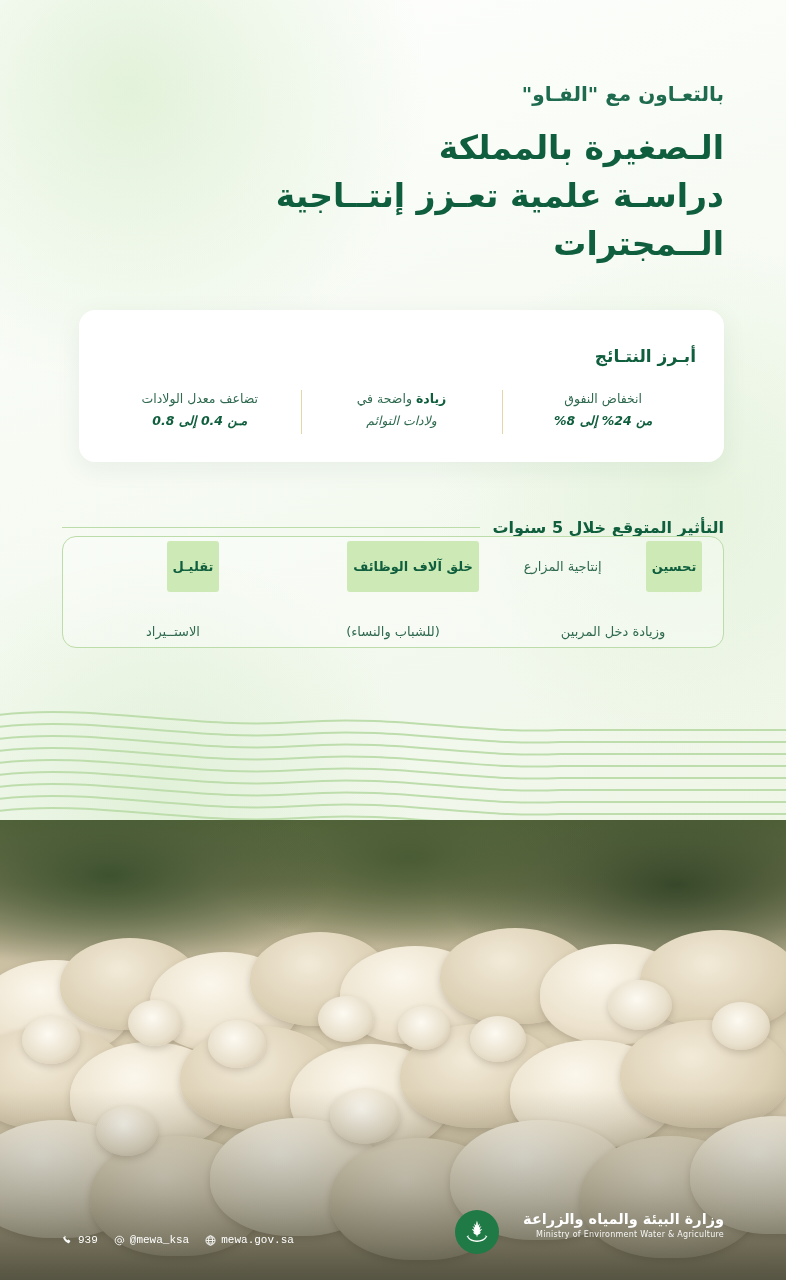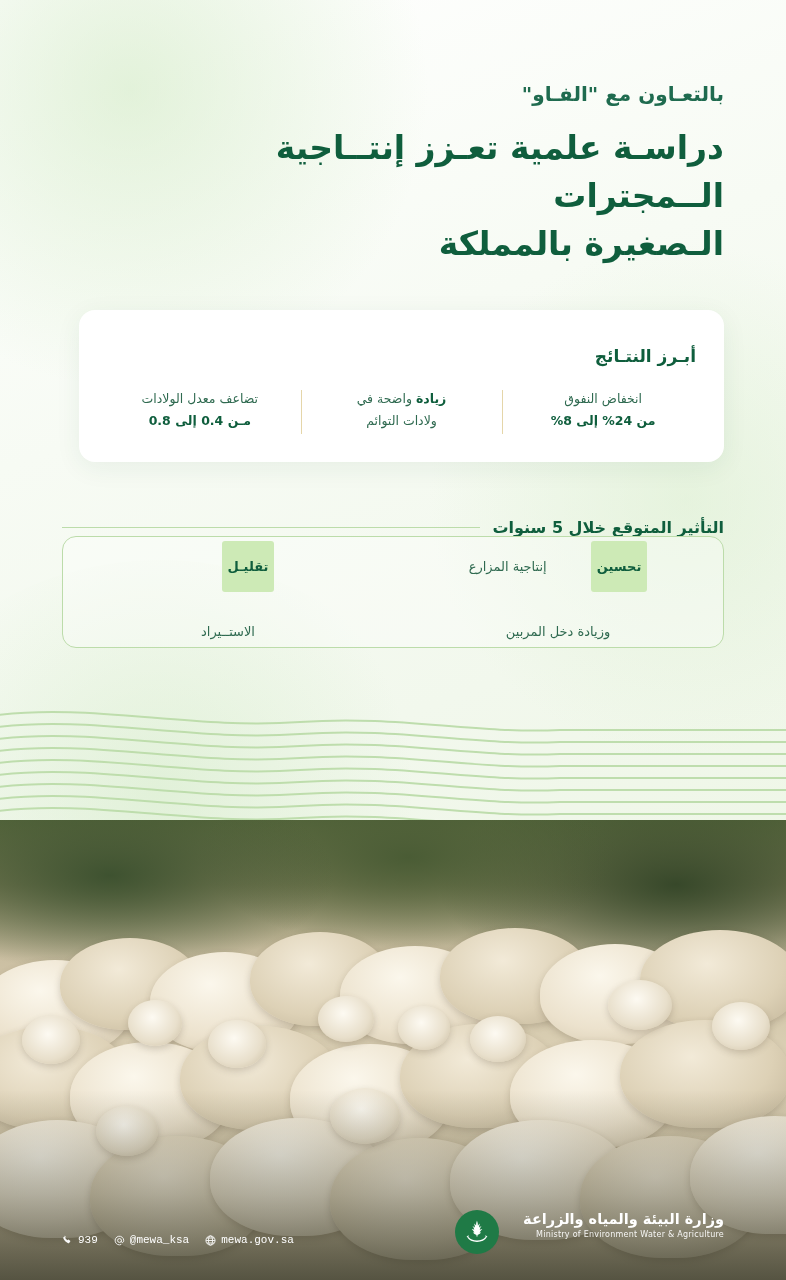--- a/index.html
+++ b/index.html
@@ -57,21 +57,21 @@
     justify-content:flex-start;align-items:flex-start;
   }
   .res-item{
     flex:1 1 0;padding:0 14px;text-align:center;font-size:12.5px;line-height:1.75;color:#2f6a50;
     position:relative;
   }
   .res-item + .res-item::after{
     content:"";position:absolute;right:-1px;top:2px;width:1px;height:44px;
     background:#e0cf9a;opacity:.85;
   }
-  .res-item .l2{display:block;}
+  .res-item .l2{display:block;font-style:italic;}
 
   
   .impact-head{
     position:absolute;top:518px;right:62px;left:62px;display:flex;align-items:center;
     flex-direction:row;gap:12px;justify-content:flex-start;
   }
   .impact-title{
     font-size:16px;font-weight:800;color:#0f5e3d;white-space:nowrap;letter-spacing:.3px;
   }
   .impact-rule{flex:1 1 auto;height:1px;background:#bcdcaa;}
@@ -154,22 +154,22 @@
 
 <div class="poster">
 
   <div class="glow-a"></div>
   <div class="glow-b"></div>
   <div class="glow-c"></div>
 
   <div class="header">
     <div class="kicker">بالتعـاون مع "الفـاو"</div>
     <div class="headline">
+      <span class="ln">الـصغيرة بالمملكة</span>
       <span class="ln">دراسـة علمية تعـزز إنتــاجية الــمجترات</span>
-      <span class="ln">الـصغيرة بالمملكة</span>
     </div>
   </div>
 
   <div class="results-card">
     <div class="results-title">أبـرز النتـائج</div>
     <div class="results-row">
 
 
       <div class="res-item">
         <span>انخفاض النفوق</span>
@@ -195,20 +195,24 @@
   </div>
 
   <div class="impact-card">
     <div class="impact-row">
 
       <div class="imp-item">
         <span class="hl">تحسين</span><span> إنتاجية المزارع</span>
         <span class="l2">وزيادة دخل المربين</span>
       </div>
 
+      <div class="imp-item">
+        <span class="hl">خلق آلاف الوظائف</span>
+        <span class="l2">(للشباب والنساء)</span>
+      </div>
 
       <div class="imp-item">
         <span class="hl">تقليـل</span>
         <span class="l2">الاستــيراد</span>
       </div>
 
     </div>
   </div>
 
   <div class="waves">

